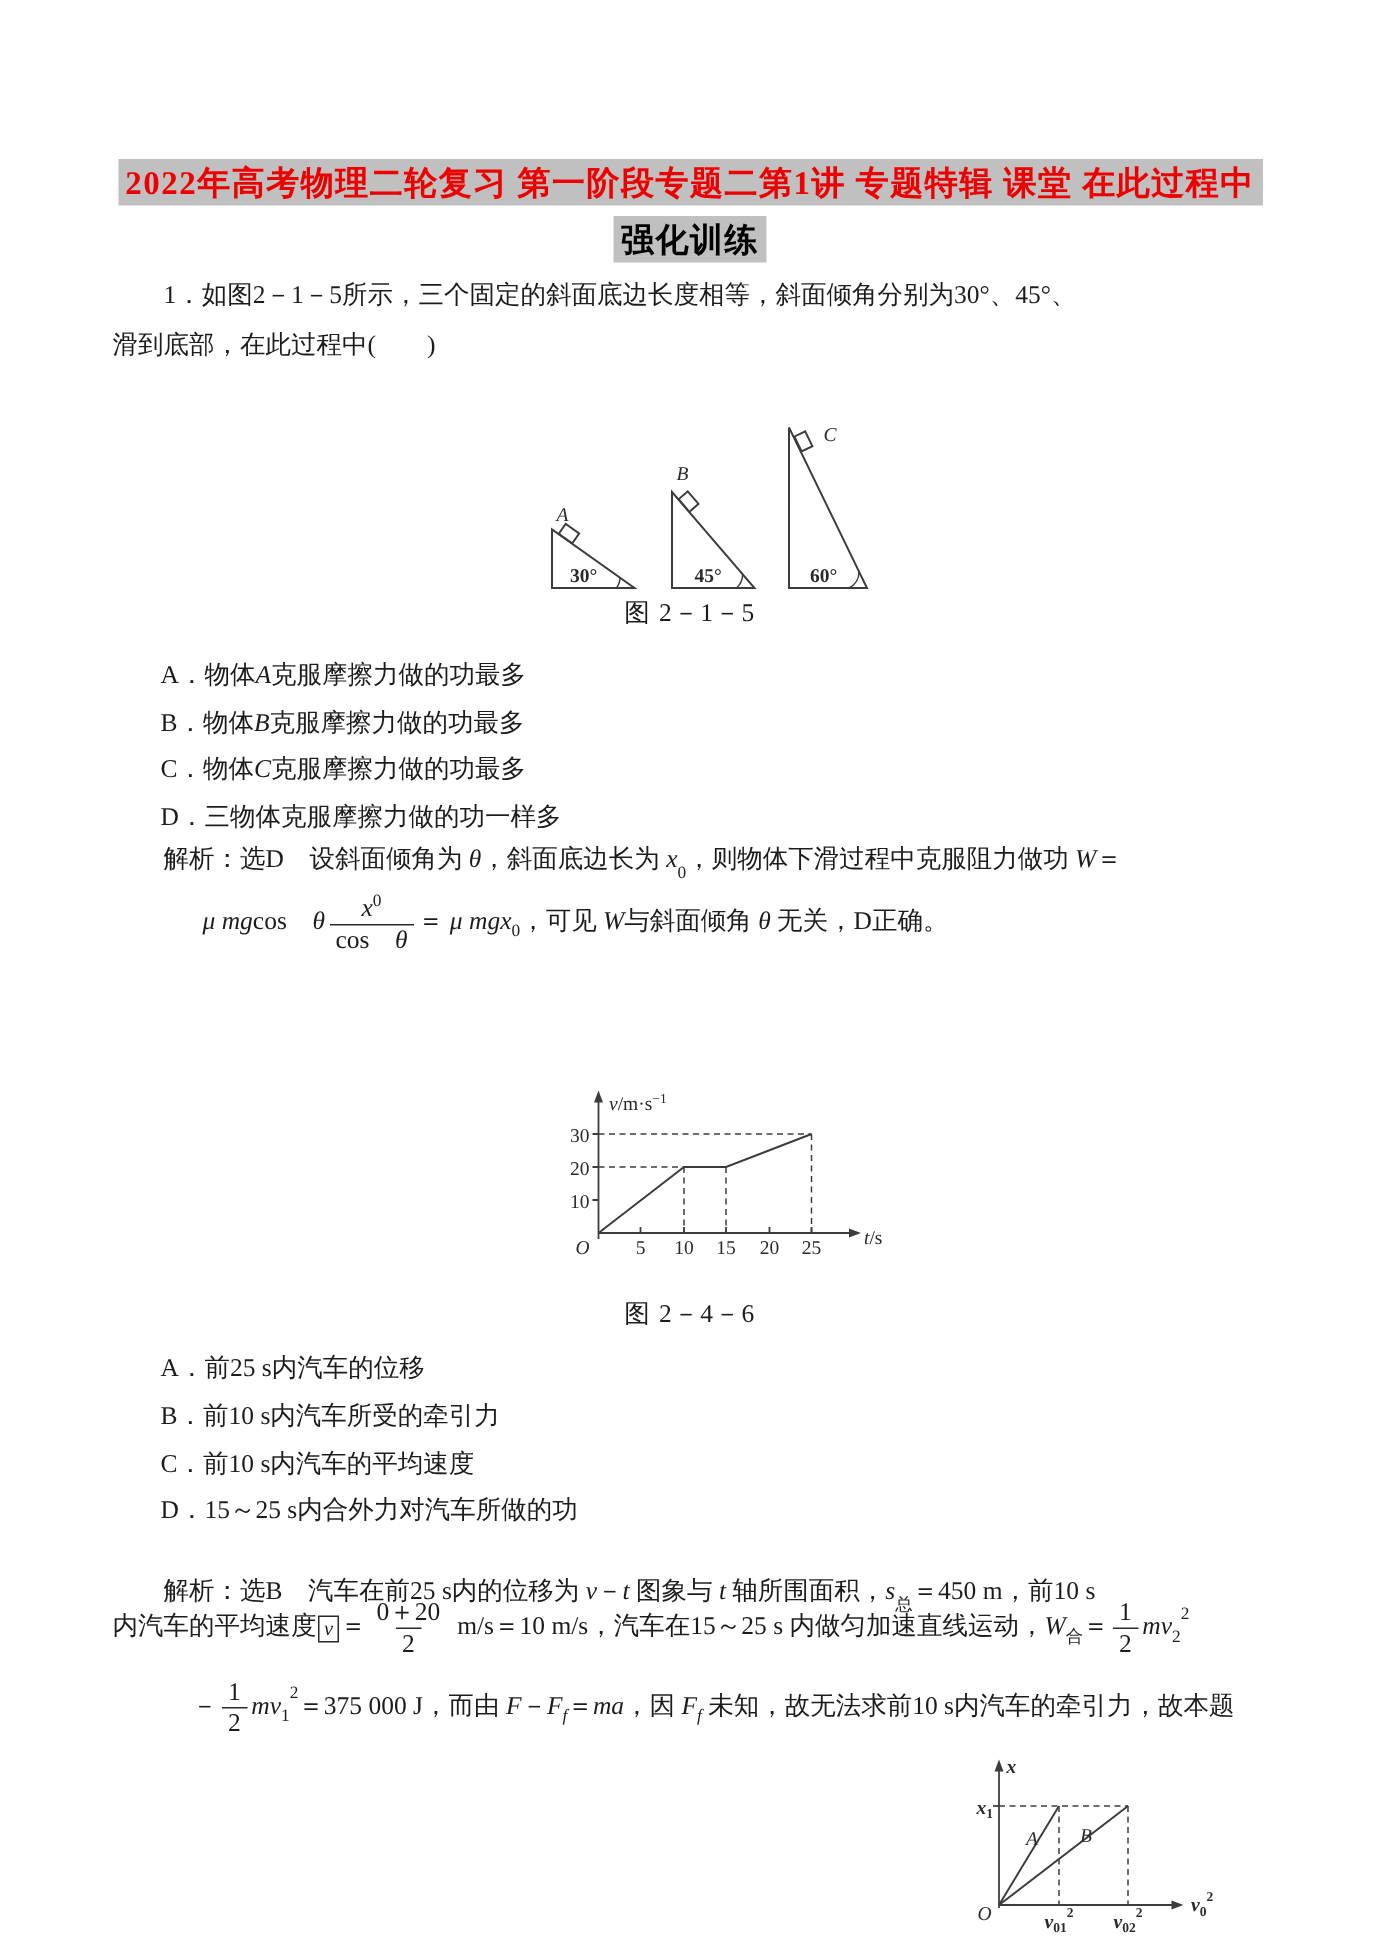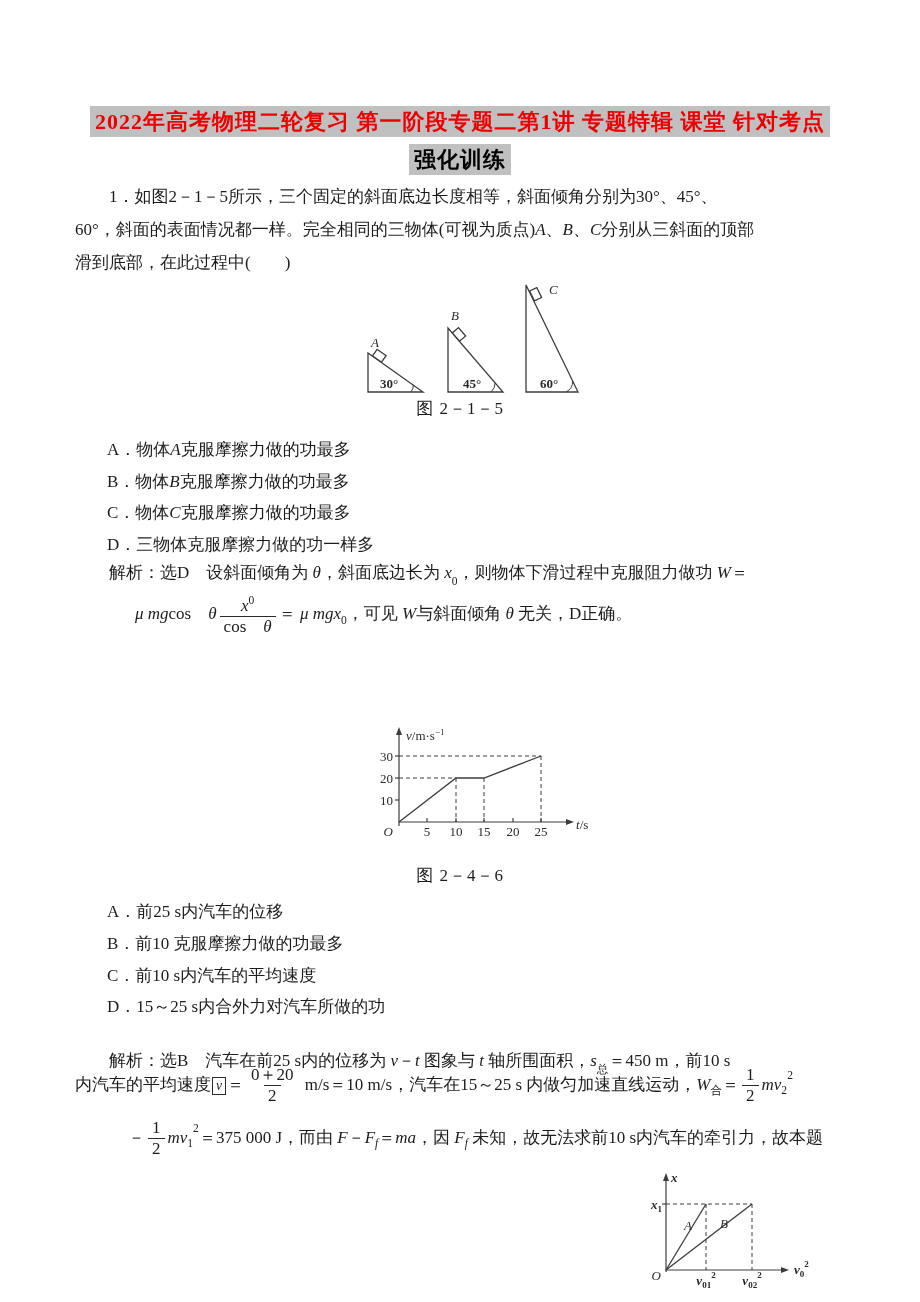--- a/index.html
+++ b/index.html
@@ -26,29 +26,28 @@
   .frac .fd{display:block;padding:0 4px;border-top:1.3px solid #2a2a2a;}
   svg text{font-family:"Liberation Serif","DejaVu Serif",serif;fill:#2a2a2a;}
   svg .it{font-style:italic;}
 </style>
 </head>
 <body>
 
 <div class="page">
 
   <div class="abs center title-line" style="top:104px;color:#ee0000;">
-    <span class="hl">2022年高考物理二轮复习 第一阶段专题二第1讲 专题特辑 课堂 针对考点</span>
+    <span class="hl">2022年高考物理二轮复习 第一阶段专题二第1讲 专题特辑 课堂 在此过程中</span>
   </div>
   <div class="abs center title-line" style="top:142px;color:#000000;">
     <span class="hl">强化训练</span>
   </div>
 
   <div class="abs para" style="top:180px;">
     <div class="indent"><span>1．如图2－1－5所示，三个固定的斜面底边长度相等，斜面倾角分别为30°、45°、</span></div>
-    <div><span>60°，斜面的表面情况都一样。完全相同的三物体(可视为质点)</span><span class="i">A</span><span>、</span><span class="i">B</span><span>、</span><span class="i">C</span><span>分别从三斜面的顶部</span></div>
     <div><span>滑到底部，在此过程中(　　)</span></div>
   </div>
 
   <svg class="abs" style="top:276px;left:355px;" width="245" height="122" viewBox="0 0 245 122">
     <g fill="none" stroke="#3c3c3c" stroke-width="1.3">
       <polygon points="13,116 68,116 13,77"></polygon>
       <path d="M56,116 A12 12 0 0 0 58.4,108.9" stroke-width="1"></path>
       <polygon points="93,116 148,116 93,52"></polygon>
       <path d="M136,116 A12 12 0 0 0 140.1,106.9" stroke-width="1"></path>
       <polygon points="171,116 223,116 171,9"></polygon>
@@ -116,21 +115,21 @@
     <text x="83" y="118" font-size="13" text-anchor="middle">10</text>
     <text x="111" y="118" font-size="13" text-anchor="middle">15</text>
     <text x="140" y="118" font-size="13" text-anchor="middle">20</text>
     <text x="168" y="118" font-size="13" text-anchor="middle">25</text>
     <text class="it" x="20" y="118" font-size="13" text-anchor="end">O</text>
   </svg>
   <div class="abs center caption" style="top:864px;">图 2－4－6</div>
 
   <div class="abs opts" style="top:896px;line-height:31.8px;">
     <div><span>A．前25 s内汽车的位移</span></div>
-    <div><span>B．前10 克服摩擦力做的功最多</span></div>
+    <div><span>B．前10 s内汽车所受的牵引力</span></div>
     <div><span>C．前10 s内汽车的平均速度</span></div>
     <div><span>D．15～25 s内合外力对汽车所做的功</span></div>
   </div>
 
   <div class="abs para" style="top:1026px;margin-top:18px;">
     <div class="indent"><span>解析：选B　汽车在前25 s内的位移为 </span><span class="i">v</span><span>－</span><span class="i">t</span><span> 图象与 </span><span class="i">t</span><span> 轴所围面积，</span><span class="i">s</span><span class="sub">总</span><span>＝450 m，前10 s</span></div>
   </div>
   <div class="abs fline" style="top:1065px;left:75px;"><span>内汽车的平均速度</span><span class="box">v</span><span>＝</span><span class="frac">
         <span class="fn"><span>0＋20</span></span>
         <span class="fd"><span>2</span></span>

